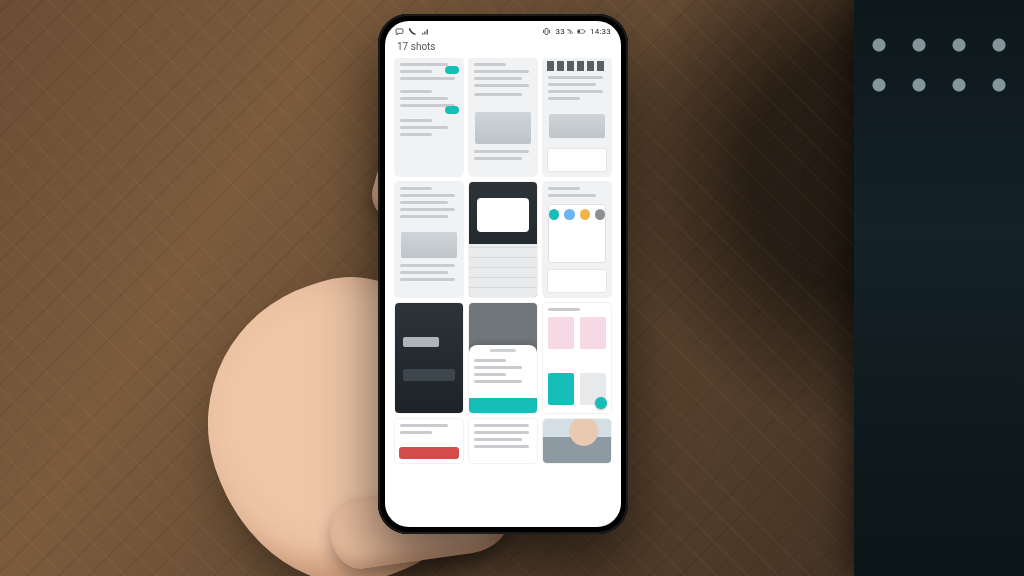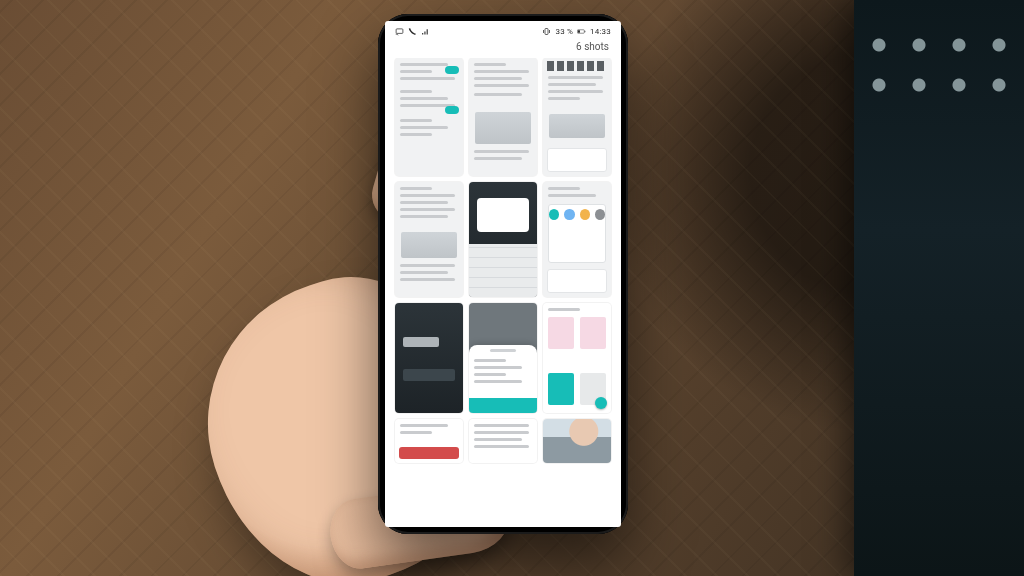--- a/index.html
+++ b/index.html
@@ -61,21 +61,21 @@
 
   
   .phone{
     position:absolute; left:378px; top:14px; width:250px; height:520px;
     background:#000; border-radius:30px;
     box-shadow:0 30px 60px rgba(0,0,0,.55), inset 0 0 0 2px #1b1b1b, inset 0 0 0 6px #000;
     z-index:5;
   }
   .screen{
     position:absolute; left:7px; right:7px; top:7px; bottom:7px;
-    background:#fff; border-radius:3px; overflow:hidden; display:flex; flex-direction:column;text-align:right;
+    background:#fff; border-radius:24px; overflow:hidden; display:flex; flex-direction:column;
   }
 
   .status{
     height:20px; display:flex; align-items:center; justify-content:space-between;
     padding:0 10px; font-size:8px; color:#2b2b2b; letter-spacing:.2px;
   }
   .status .left, .status .right{ display:flex; align-items:center; gap:4px;}
   .status svg{ width:9px; height:9px; display:block; }
 
   .appbar{
@@ -172,21 +172,21 @@
                 <rect x="1" y="2" width="20" height="10" rx="2" fill="none" stroke="currentColor" stroke-width="1.5"></rect>
                 <rect x="2.5" y="3.5" width="6" height="7" fill="currentColor"></rect>
                 <rect x="22" y="5" width="2" height="4" fill="currentColor"></rect>
               </svg>
             </span>
           <span>14:33</span>
         </div>
       </div>
 
 
-      <div class="count">6 shots</div>
+      <div class="count">17 shots</div>
 
       <div class="grid">
 
         <div class="thumb-slot r1">
           <div class="lines">
               <span class="m"></span>
               <span class="s"></span>
               <span class="l"></span>
               <span class="s" style="margin-top:10px"></span>
               <span class="m"></span>

